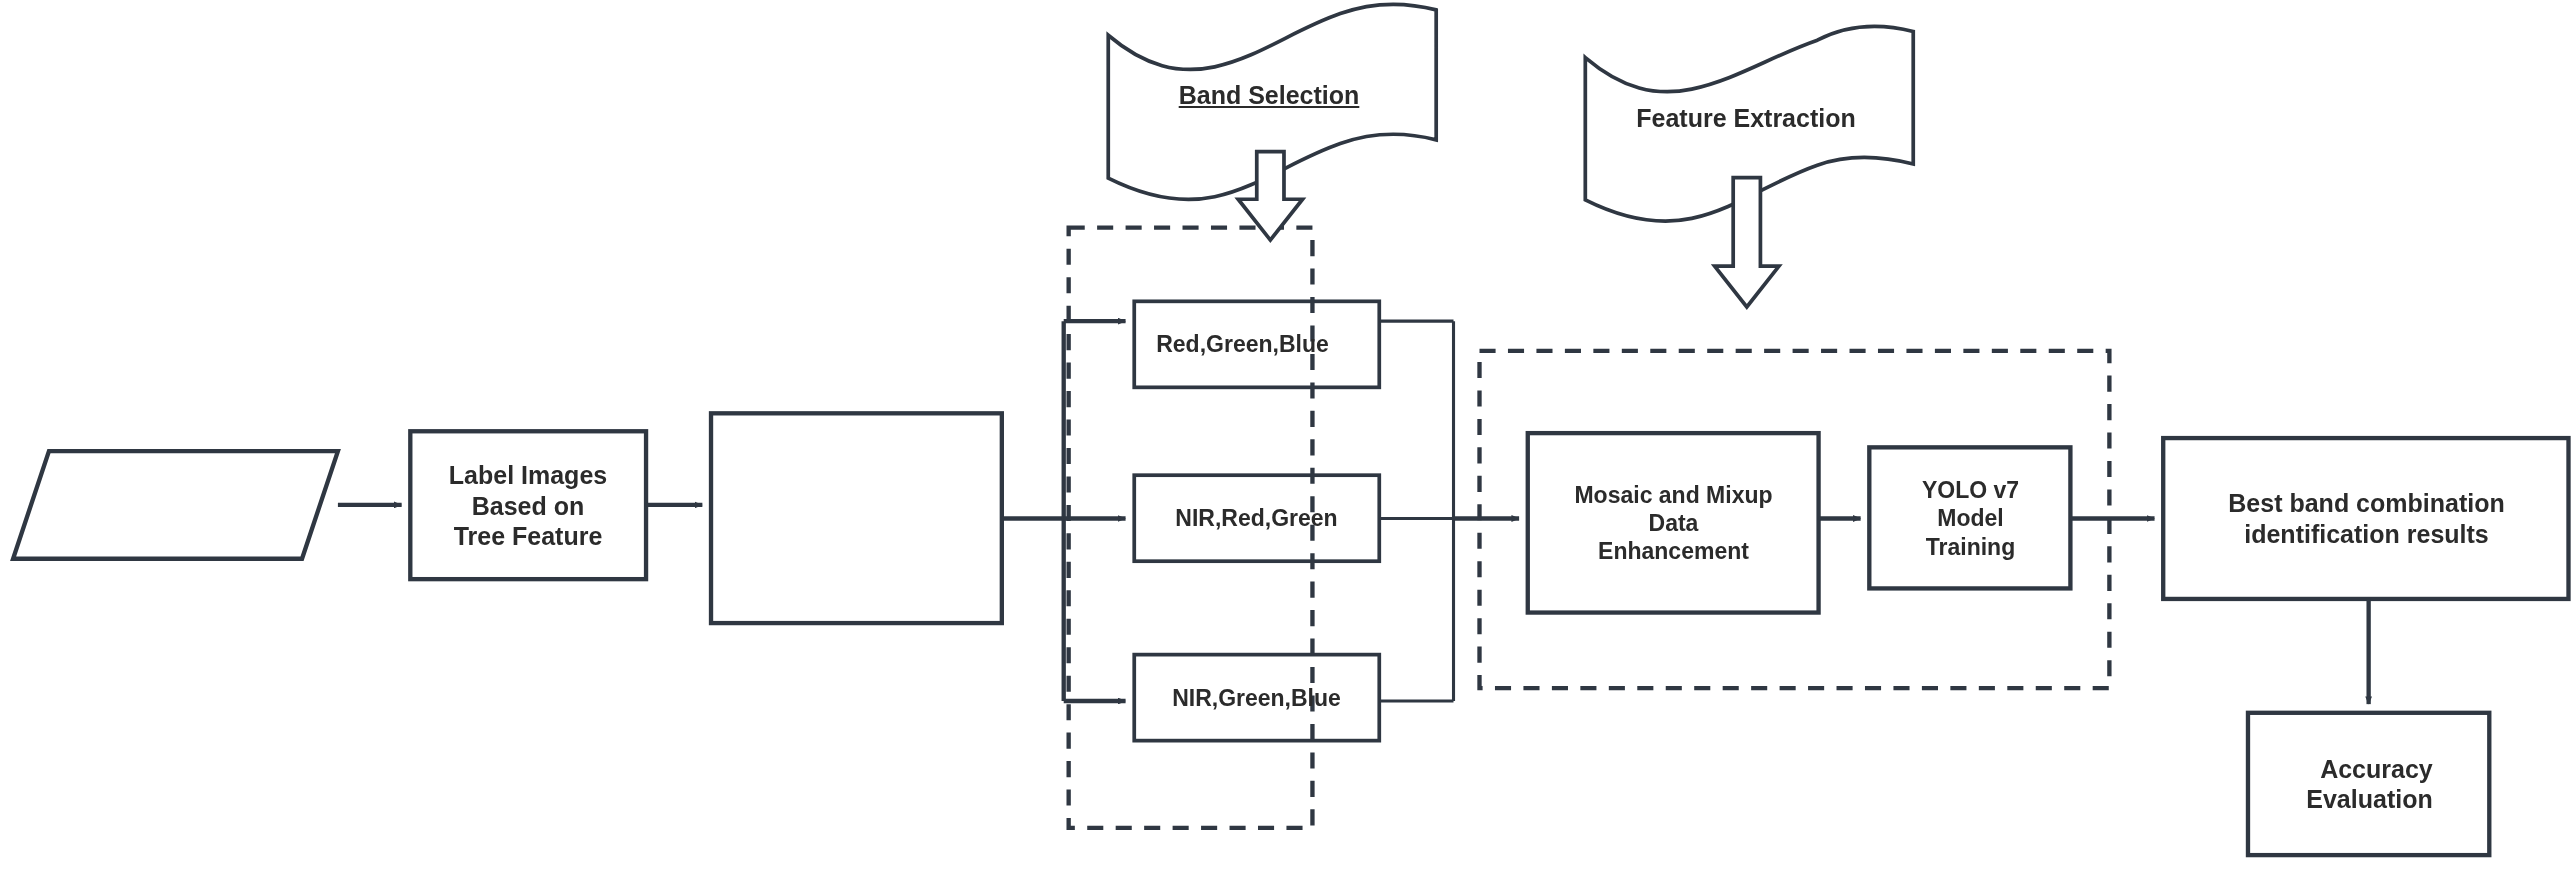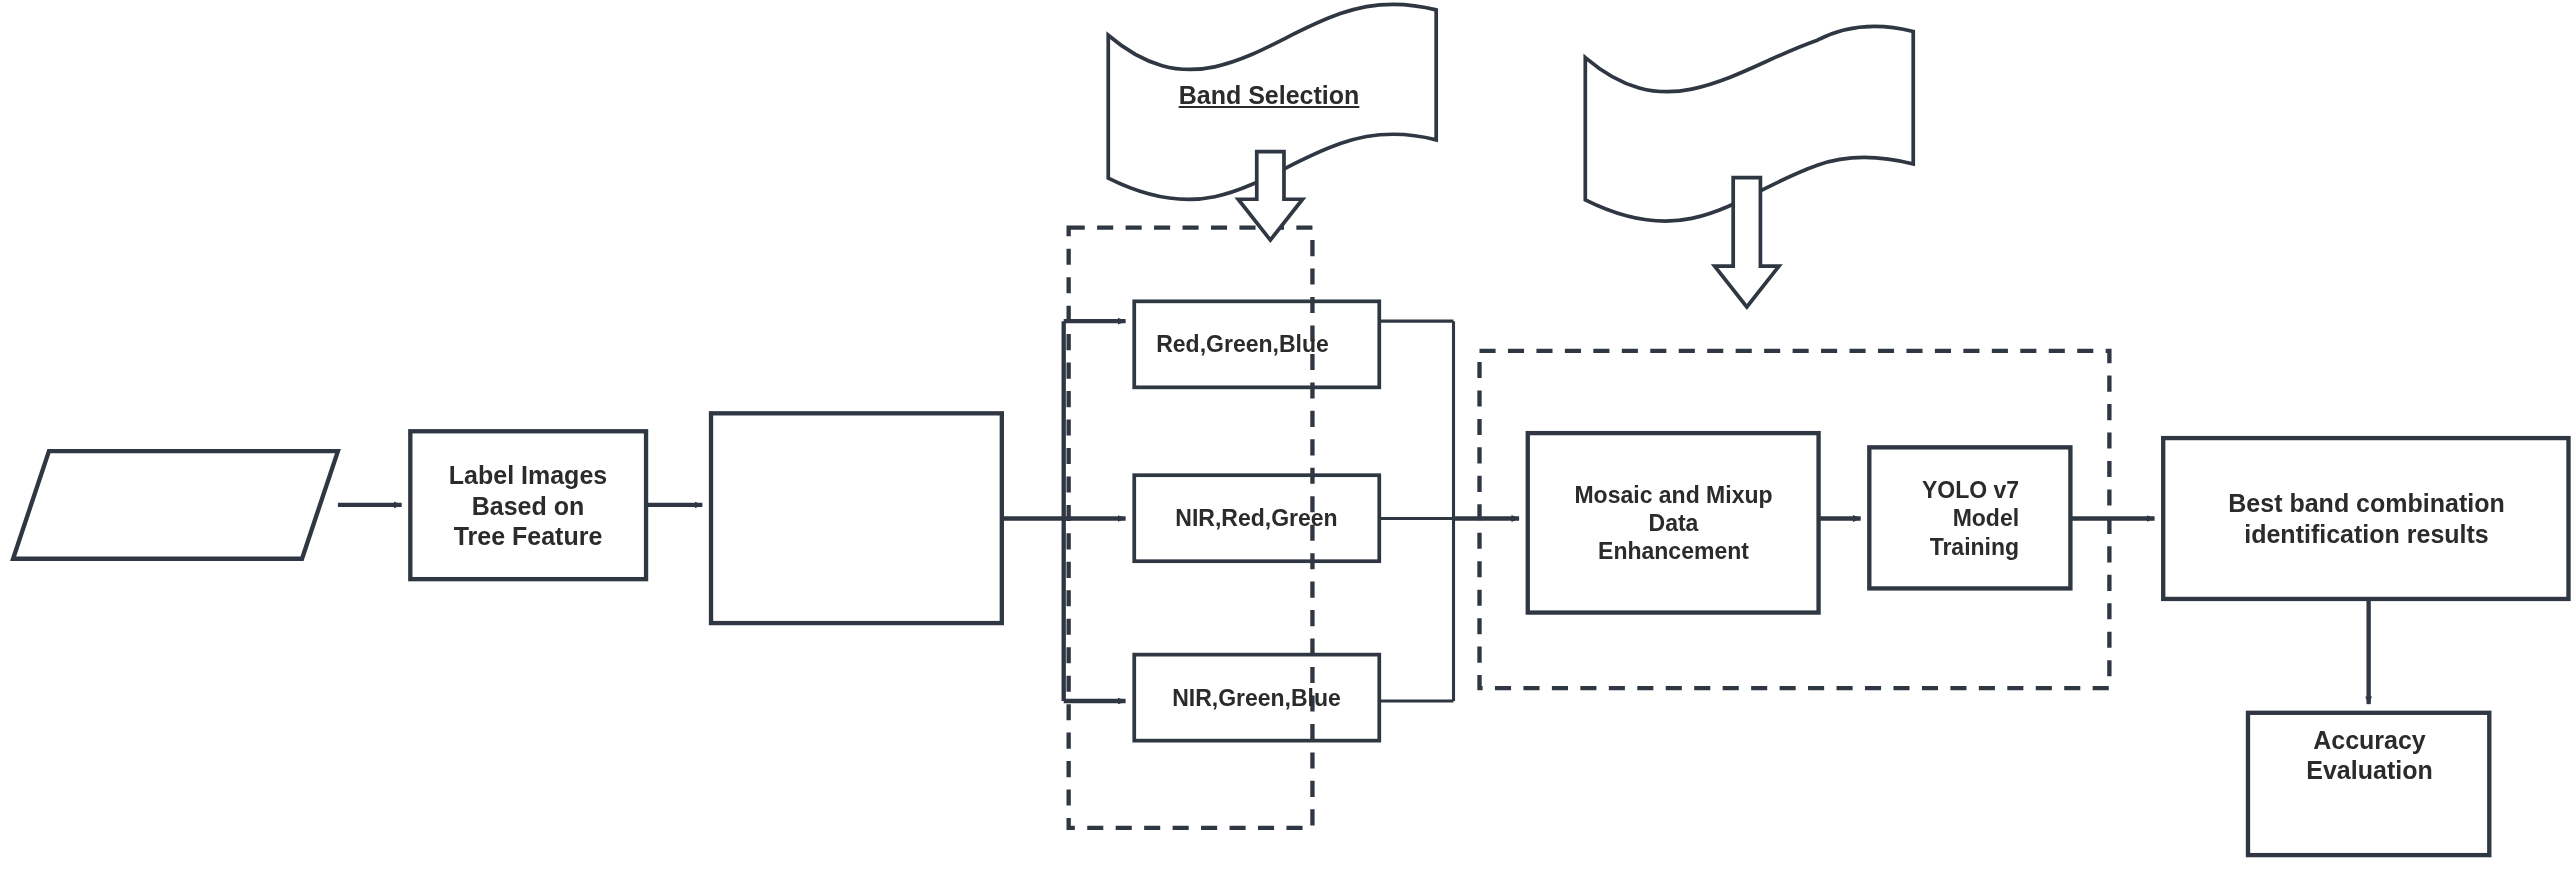--- a/index.html
+++ b/index.html
@@ -102,27 +102,28 @@
   <div class="nodeText fs-mid" style="left:1120px;top:301px;width:245px;height:86px;">Red,Green,Blue</div>
 
   <div class="nodeText fs-mid" style="left:1134px;top:475px;width:245px;height:86px;">NIR,Red,Green</div>
 
   <div class="nodeText fs-mid" style="left:1528px;top:433px;width:291px;height:180px;">Mosaic and Mixup
 Data
 Enhancement</div>
 
   <div class="nodeText fs-mid" style="left:1134px;top:655px;width:245px;height:86px;">NIR,Green,Blue</div>
 
-  <div class="nodeText fs-mid" style="left:1870px;top:448px;width:201px;height:141px;text-align:right;">YOLO v7
+  <div class="nodeText fs-mid" style="left:1870px;top:448px;width:201px;height:141px;">YOLO v7
 Model
 Training</div>
 
   <div class="nodeText fs-big" style="left:2164px;top:438px;width:405px;height:161px;">Best band combination
 identification results</div>
 
-  <div class="nodeText fs-big" style="left:2249px;top:684px;width:241px;height:142px;">Accuracy
+  <div class="nodeText fs-big" style="left:2249px;top:713px;width:241px;height:142px;text-align:right;">Accuracy
 Evaluation</div>
 
   <div class="nodeText fs-banner" style="left:1114px;top:70px;width:310px;height:50px;text-decoration:underline;">Band Selection</div>
 
+  <div class="nodeText fs-banner" style="left:1588px;top:93px;width:316px;height:50px;">Feature Extraction</div>
 
 </div>
 
 
 </body></html>

